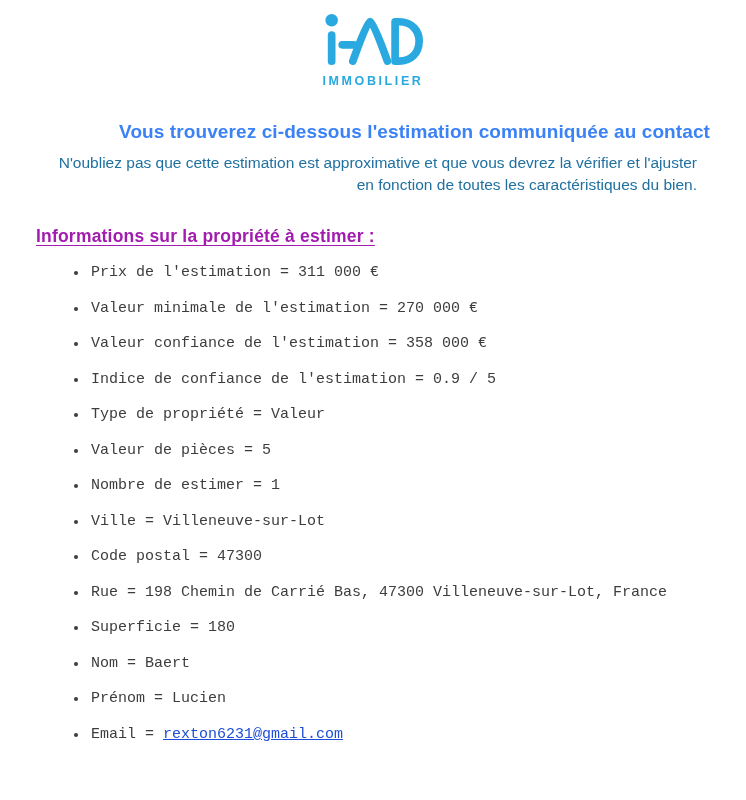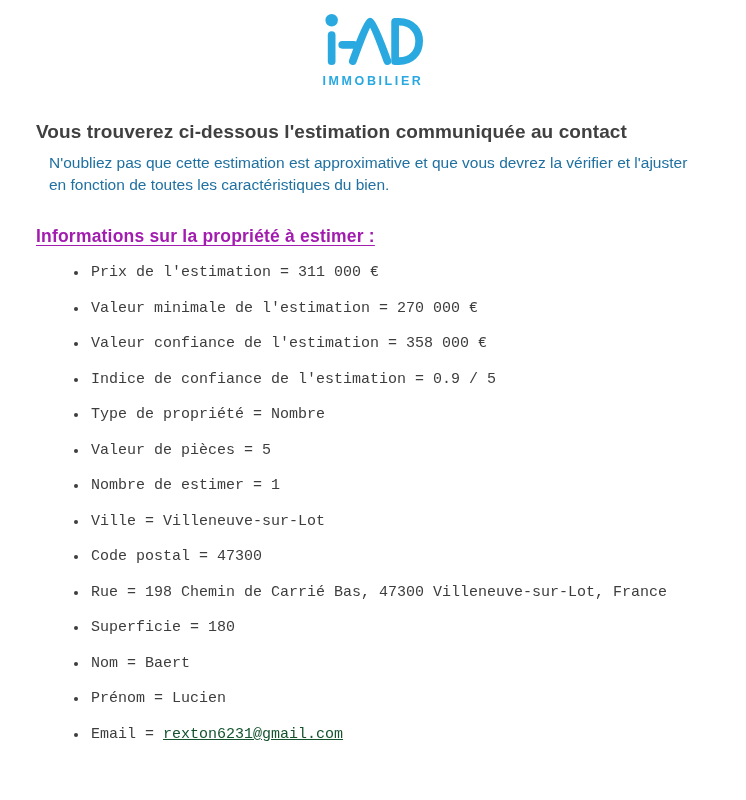--- a/index.html
+++ b/index.html
@@ -31,31 +31,31 @@
   .logo-subtext {
     color: #29A9E0;
     font-weight: bold;
     font-size: 12.5px;
     letter-spacing: 2.6px;
     margin-top: 2px;
     text-align: center;
   }
   
   h1.title {
-    color: #404040;
+    color: #3b82f6;
     font-size: 19px;
     font-weight: bold;
-    text-align: left;
+    text-align: right;
     margin: 33px 0 9px 0;
     letter-spacing: 0.1px;
   }
   .subtitle {
     color: #2071A1;
     font-size: 15.5px;
-    text-align: left;
+    text-align: right;
     margin: 0 auto;
     max-width: 648px;
     line-height: 1.4;
   }
   
   h2.section-heading {
     color: #a21caf;
     font-size: 17.5px;
     font-weight: bold;
     text-decoration: underline;
@@ -74,21 +74,21 @@
     line-height: 1.2;
     margin-bottom: 17.5px;
     padding-left: 3px;
     font-family: Liberation Mono, monospace;
   }
   ul.info-list li::marker {
     color: #3D3D3D;
     font-size: 13px;
   }
   .email-link {
-    color: #14532d;
+    color: #1d4ed8;
     text-decoration: underline;
     margin-top: 12px;
   }
   section.info-section { margin-bottom: 12px; }
 </style>
 </head>
 <body>
 
 <div class="page">
 
@@ -111,21 +111,21 @@
 
   <p class="subtitle">N'oubliez pas que cette estimation est approximative et que vous devrez la vérifier et l'ajuster en fonction de toutes les caractéristiques du bien.</p>
 
   <section class="info-section">
     <h2 class="section-heading">Informations sur la propriété à estimer :</h2>
     <ul class="info-list">
         <li><span>Prix de l'estimation = </span><span>311 000 €</span></li>
         <li><span>Valeur minimale de l'estimation = </span><span>270 000 €</span></li>
         <li><span>Valeur confiance de l'estimation = </span><span>358 000 €</span></li>
         <li><span>Indice de confiance de l'estimation = </span><span>0.9 / 5</span></li>
-        <li><span>Type de propriété = </span><span>Nombre</span></li>
+        <li><span>Type de propriété = </span><span>Valeur</span></li>
         <li><span>Valeur de pièces = </span><span>5</span></li>
         <li><span>Nombre de estimer = </span><span>1</span></li>
         <li><span>Ville = </span><span>Villeneuve-sur-Lot</span></li>
         <li><span>Code postal = </span><span>47300</span></li>
         <li><span>Rue = </span><span>198 Chemin de Carrié Bas, 47300 Villeneuve-sur-Lot, France</span></li>
         <li><span>Superficie = </span><span>180</span></li>
       </ul>
   </section>
 
   <section class="info-section">

